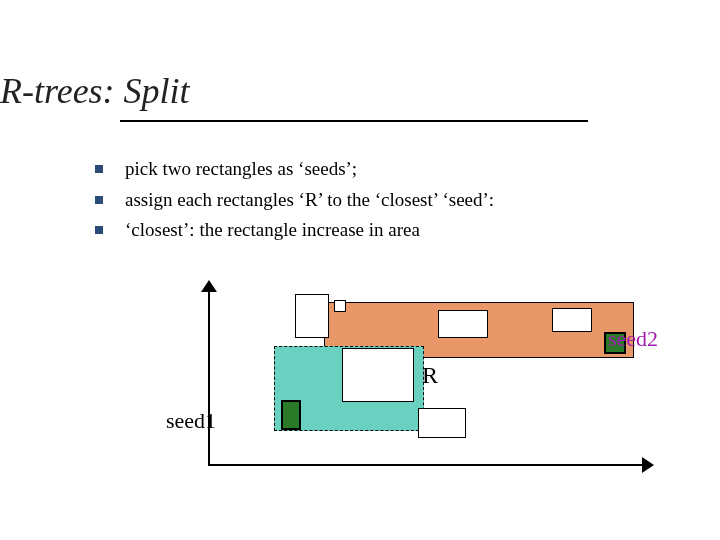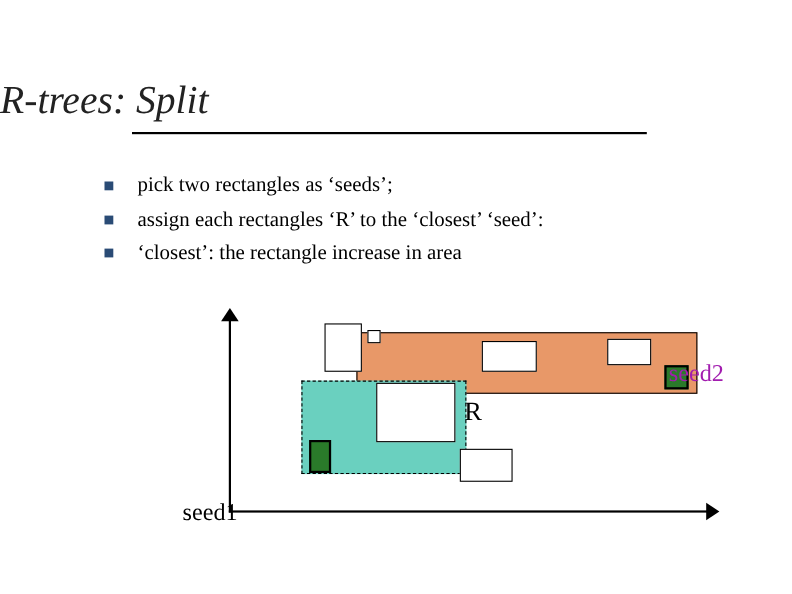--- a/index.html
+++ b/index.html
@@ -193,21 +193,20 @@
     font-size: 24px;
     color: #000;
   }
   .label-seed1 {
     position: absolute;
     left: -24px;
     top: 122px;
     font-family: 'Times New Roman', serif;
     font-size: 22px;
     color: #000;
-    margin-top: 45px;
   }
   .label-seed2 {
     position: absolute;
     left: 418px;
     top: 20px;
     font-family: 'Times New Roman', serif;
     font-size: 22px;
     color: #a21caf;
     margin-top: 20px;
   }

